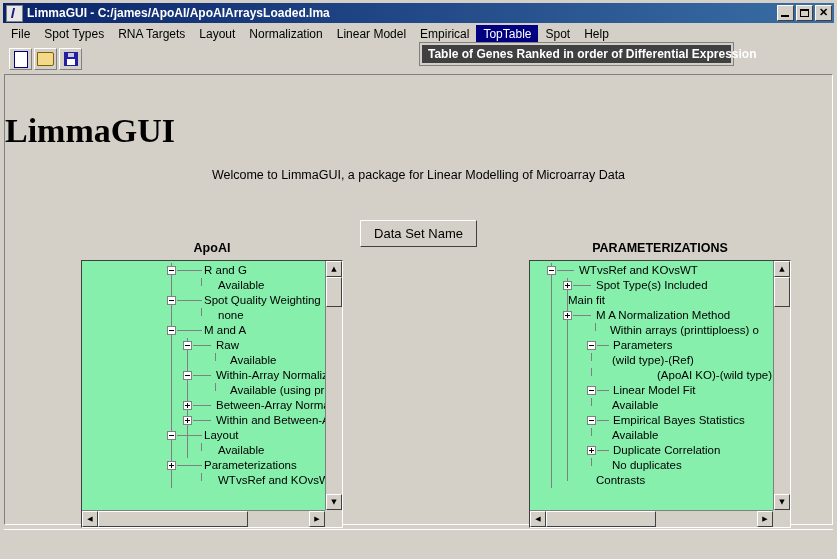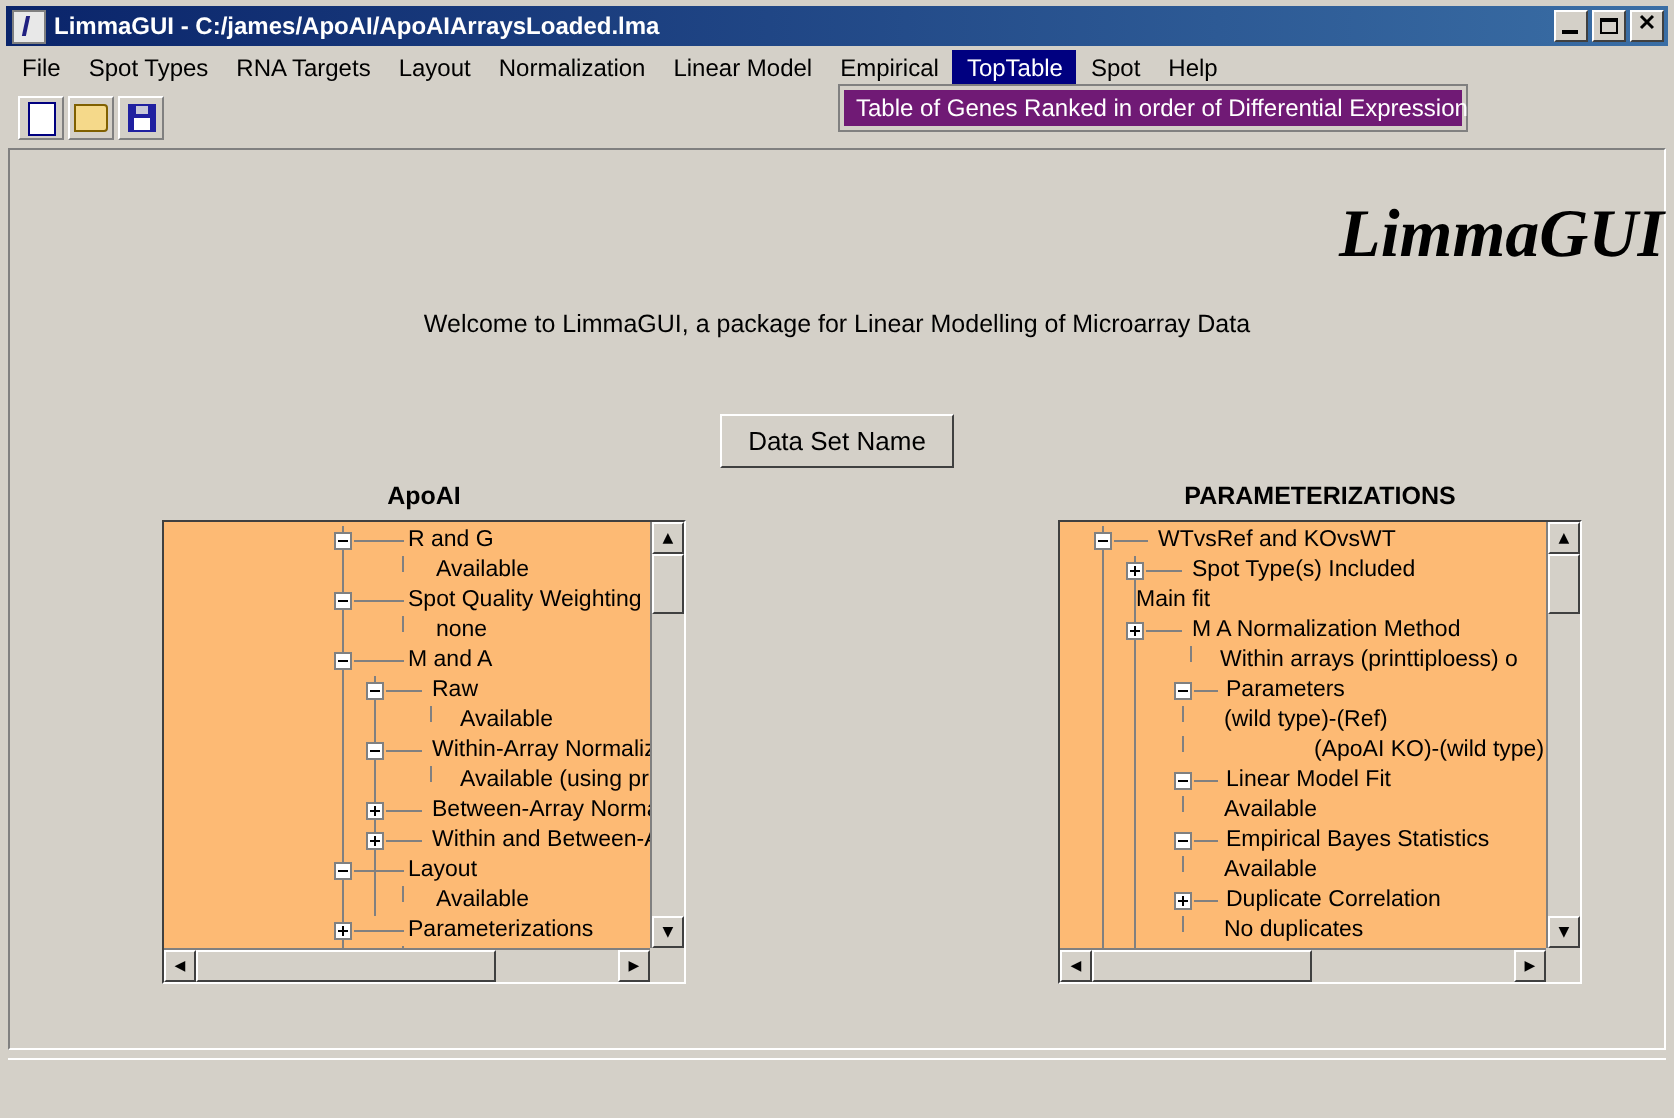--- a/index.html
+++ b/index.html
@@ -135,25 +135,26 @@
     position: absolute;
     left: 419px;
     top: 42px;
     width: 315px;
     background: #d4d0c8;
     border: 1px solid #808080;
     padding: 2px;
     box-sizing: border-box;
   }
   .dropdown-item {
-    background: #701a75;
+    background: #404040;
     color: #ffffff;
     font-size: 12px;
     padding: 2px 6px;
     white-space: nowrap;
+    font-weight: bold;
   }
   
   .toolbar {
     position: absolute;
     left: 4px;
     top: 46px;
     right: 4px;
     height: 26px;
     display: flex;
     align-items: center;
@@ -212,27 +213,26 @@
     right: 4px;
     bottom: 34px;
     background: #d4d0c8;
     border-top: 1px solid #808080;
     border-left: 1px solid #808080;
     border-right: 1px solid #ffffff;
     border-bottom: 1px solid #ffffff;
     box-sizing: border-box;
   }
   .app-title {
-    text-align: right;
+    text-align: left;
     font-family: "Liberation Serif", serif;
-    font-style: italic;
     font-weight: bold;
     font-size: 34px;
     color: #000000;
-    margin-top: 24px;
+    margin-top: 37px;
     letter-spacing: 0px;
   }
   .welcome {
     text-align: center;
     font-size: 12.5px;
     color: #000;
     margin-top: 18px;
   }
   .dsn-wrap {
     display: flex;
@@ -265,22 +265,22 @@
   .panel.right { left: 524px; }
   .panel-head {
     text-align: center;
     font-size: 12.5px;
     font-weight: bold;
     color: #000;
     margin-bottom: 5px;
   }
   .tree-box {
     position: relative;
-    height: 232px;
-    background: #fdba74;
+    height: 268px;
+    background: #86efac;
     border-top: 1px solid #404040;
     border-left: 1px solid #404040;
     border-right: 1px solid #ffffff;
     border-bottom: 1px solid #ffffff;
     box-sizing: border-box;
     overflow: hidden;
   }
   .tree-inner {
     position: absolute;
     left: 0; top: 0;

